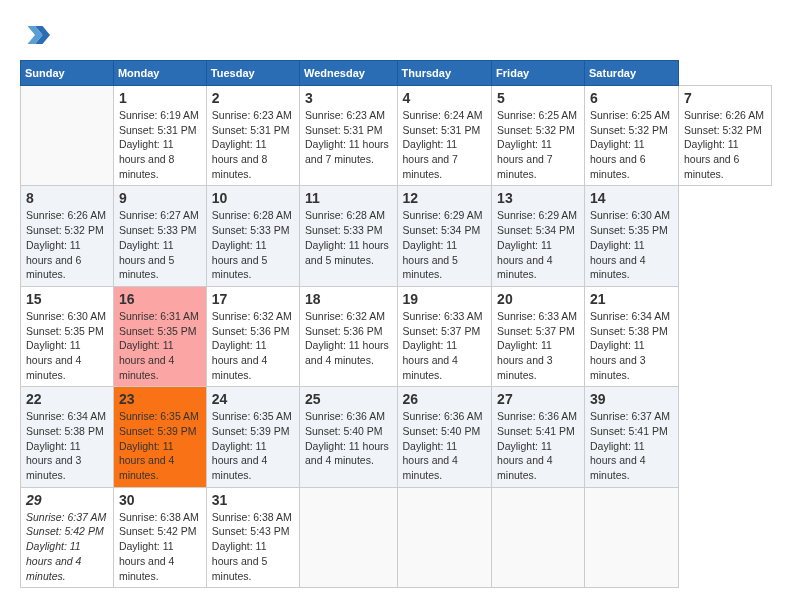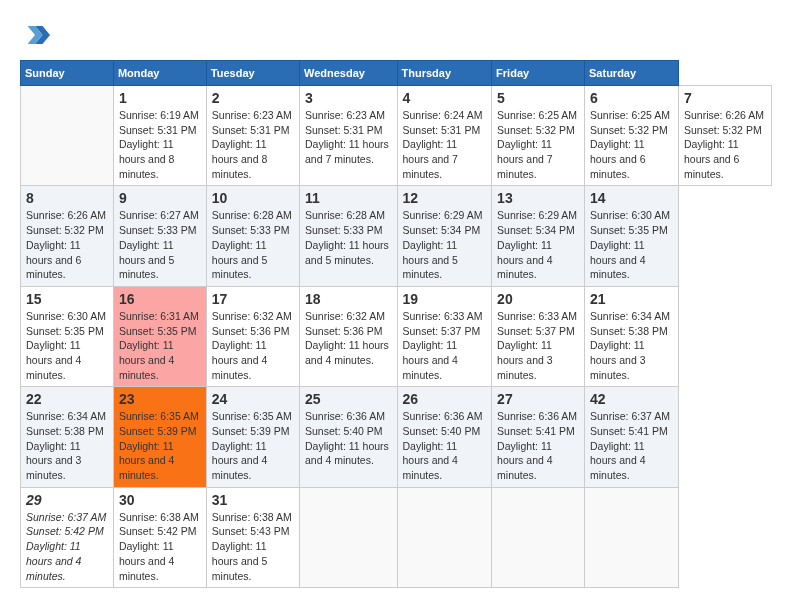--- a/index.html
+++ b/index.html
@@ -288,21 +288,21 @@
 Sunset: 5:40 PM
 Daylight: 11 hours and 4 minutes.</div>
         </td>
         <td style="background: rgb(240, 244, 248);">
           <span class="day-number">27</span>
           <div class="day-info">Sunrise: 6:36 AM
 Sunset: 5:41 PM
 Daylight: 11 hours and 4 minutes.</div>
         </td>
         <td style="background: rgb(240, 244, 248);">
-          <span class="day-number">42</span>
+          <span class="day-number">39</span>
           <div class="day-info">Sunrise: 6:37 AM
 Sunset: 5:41 PM
 Daylight: 11 hours and 4 minutes.</div>
         </td>
       </tr>
       <tr>
         <td style="background: rgb(255, 255, 255); font-style: italic;">
           <span class="day-number">29</span>
           <div class="day-info">Sunrise: 6:37 AM
 Sunset: 5:42 PM

